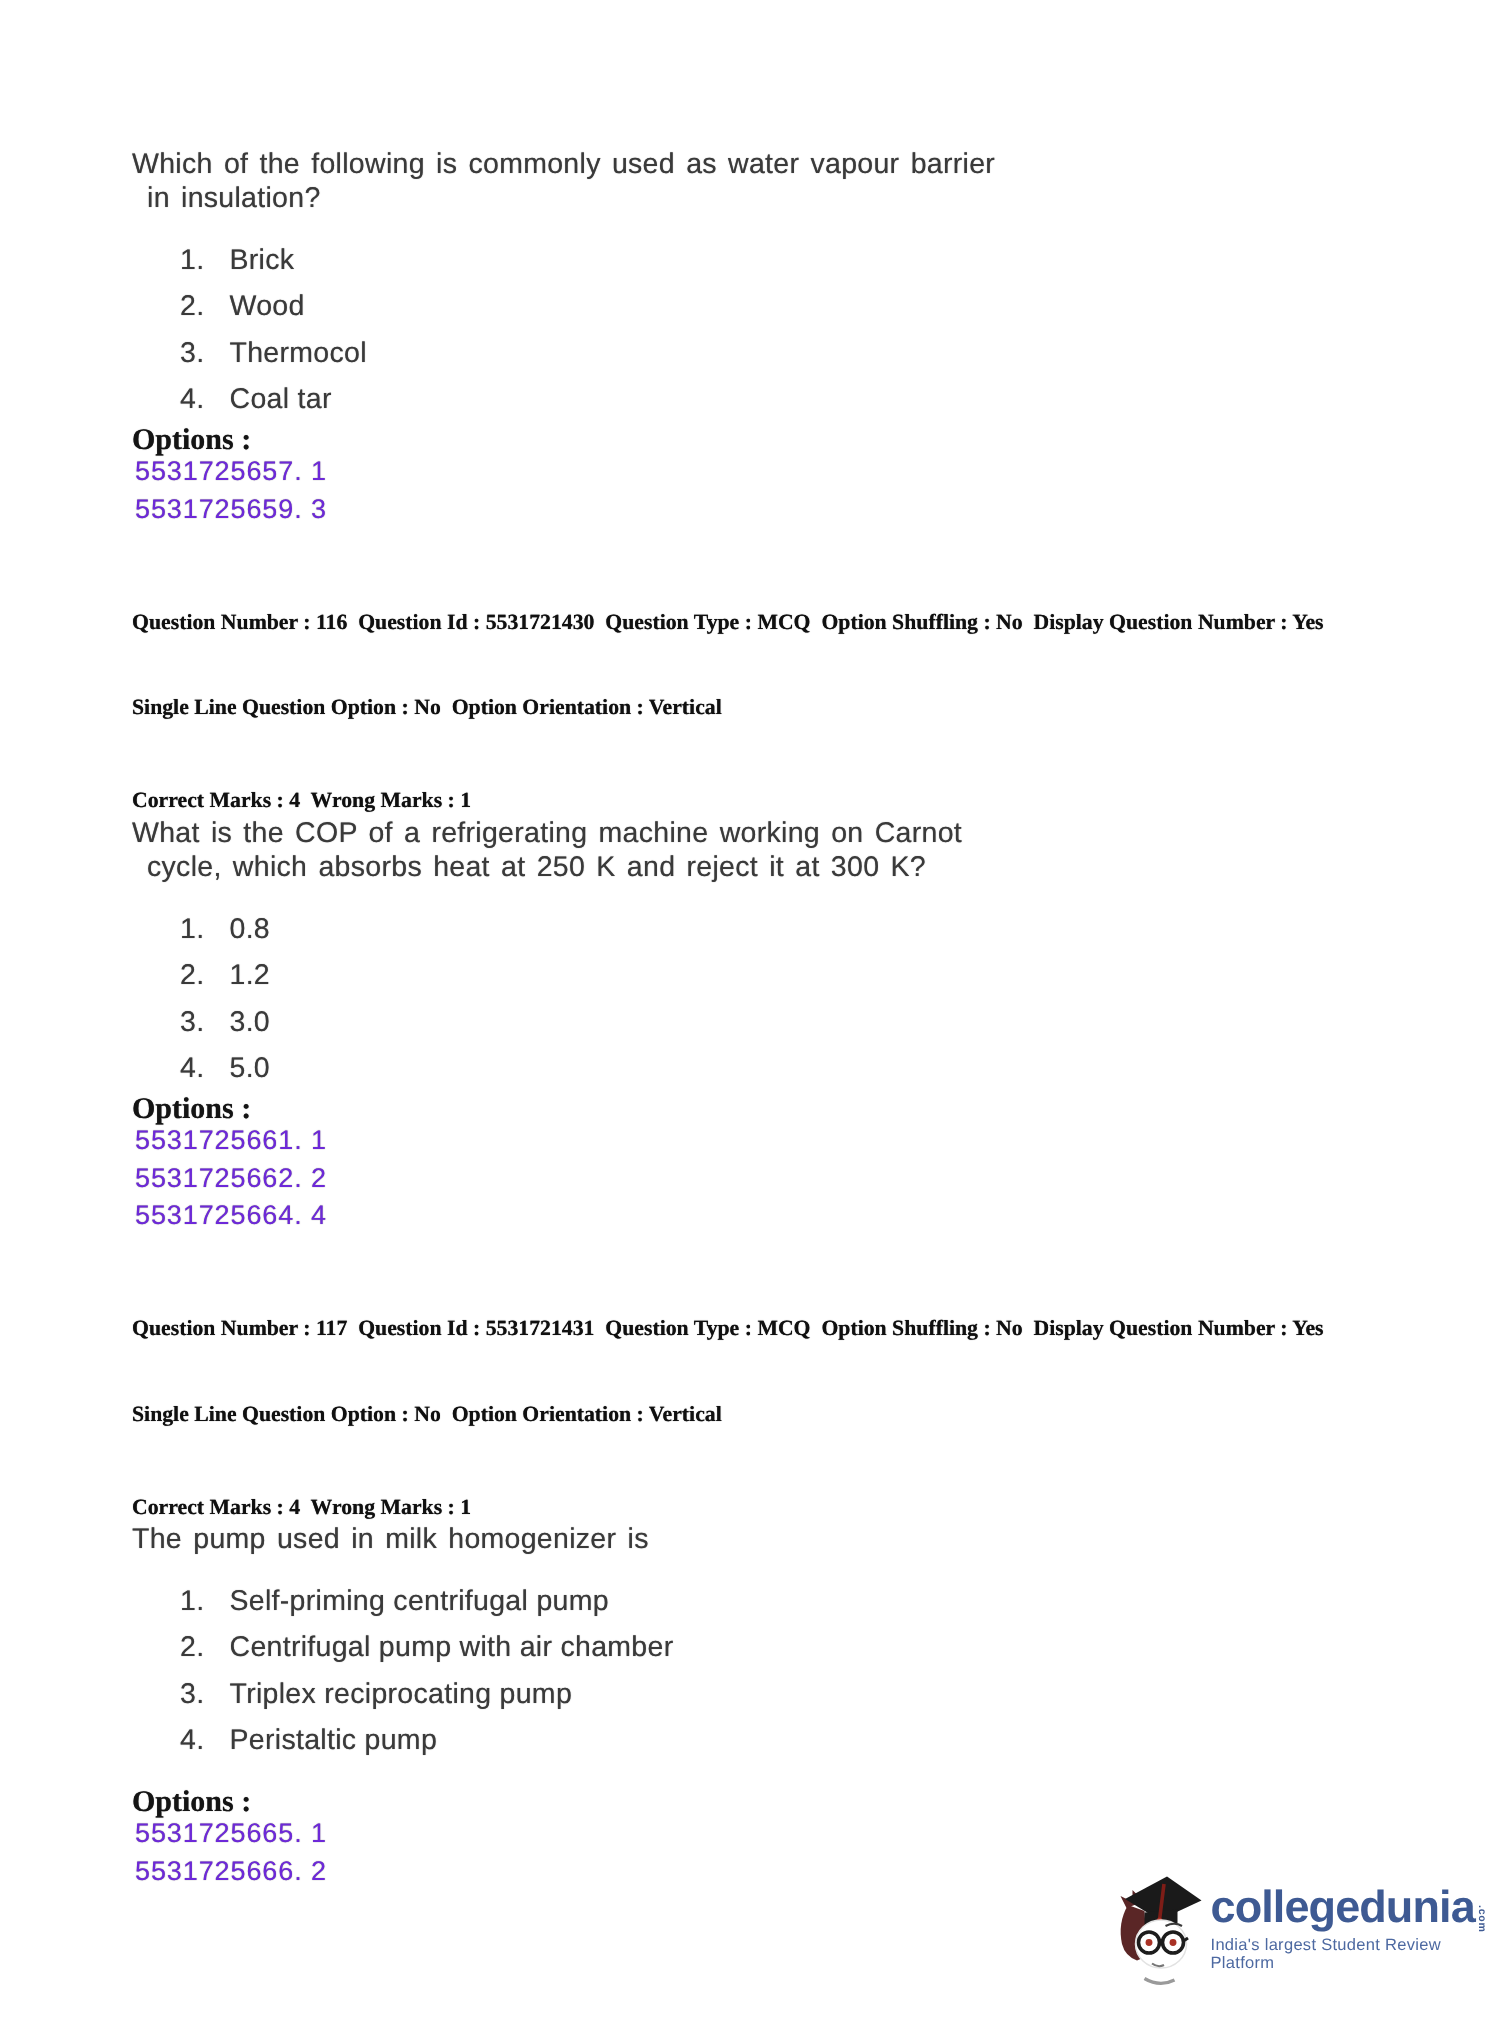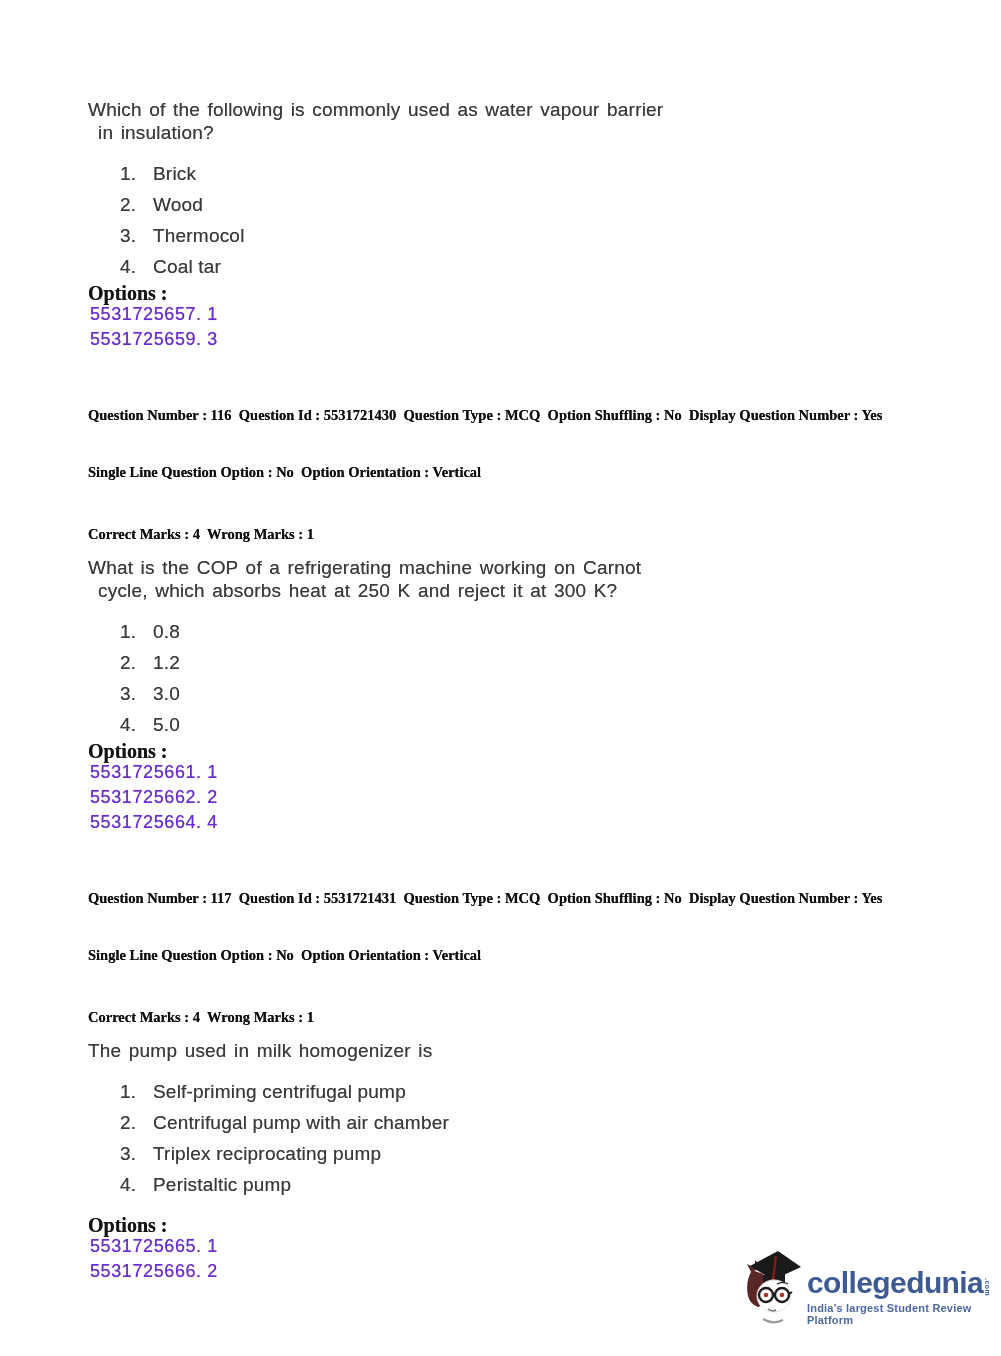--- a/index.html
+++ b/index.html
@@ -32,32 +32,32 @@
            text-shadow:0 0 .7px rgba(90,90,90,.8); }
 
   .qmeta { margin-top:16px;
     font-family:"Liberation Serif", serif; font-weight:bold;
     font-size:14.5px; line-height:19px; color:#101010;
     white-space:pre-wrap; text-shadow:0 0 .5px rgba(16,16,16,.85); }
   .marks { margin-top:5px;
     font-family:"Liberation Serif", serif; font-weight:bold;
     font-size:14.5px; line-height:19px; color:#101010;
     white-space:pre-wrap; text-shadow:0 0 .5px rgba(16,16,16,.85); }
-  .after-meta { margin-top:12px; }
+  .after-meta { }
 
   
   .logo { position:absolute; top:1248px; right:14px; width:244px; height:82px; }
   .mascot { position:absolute; left:0; top:2px; }
   .brand-block { position:absolute; left:64px; top:8px; }
-  .brand-row { display:flex; align-items:center;margin-top:11px; }
+  .brand-row { display:flex; align-items:flex-end; }
   .brand { font-size:30px; font-weight:700; letter-spacing:-.6px;
            color:#3e5a93; line-height:32px; }
   .tld { writing-mode:vertical-rl; font-size:7px; font-weight:700;
          color:#3e5a93; letter-spacing:.5px; margin-top:9px; margin-left:1px; }
-  .tagline { margin-top:3px; font-size:11px; font-weight:700;
+  .tagline { margin-top:3px; font-size:11px; font-weight:400;
              letter-spacing:.2px; color:#4d69a1; }
 </style>
 </head>
 <body>
 
 <div class="page">
 
   <section>
     <div class="qtext">
       <div>Which of the following is commonly used as water vapour barrier</div>

